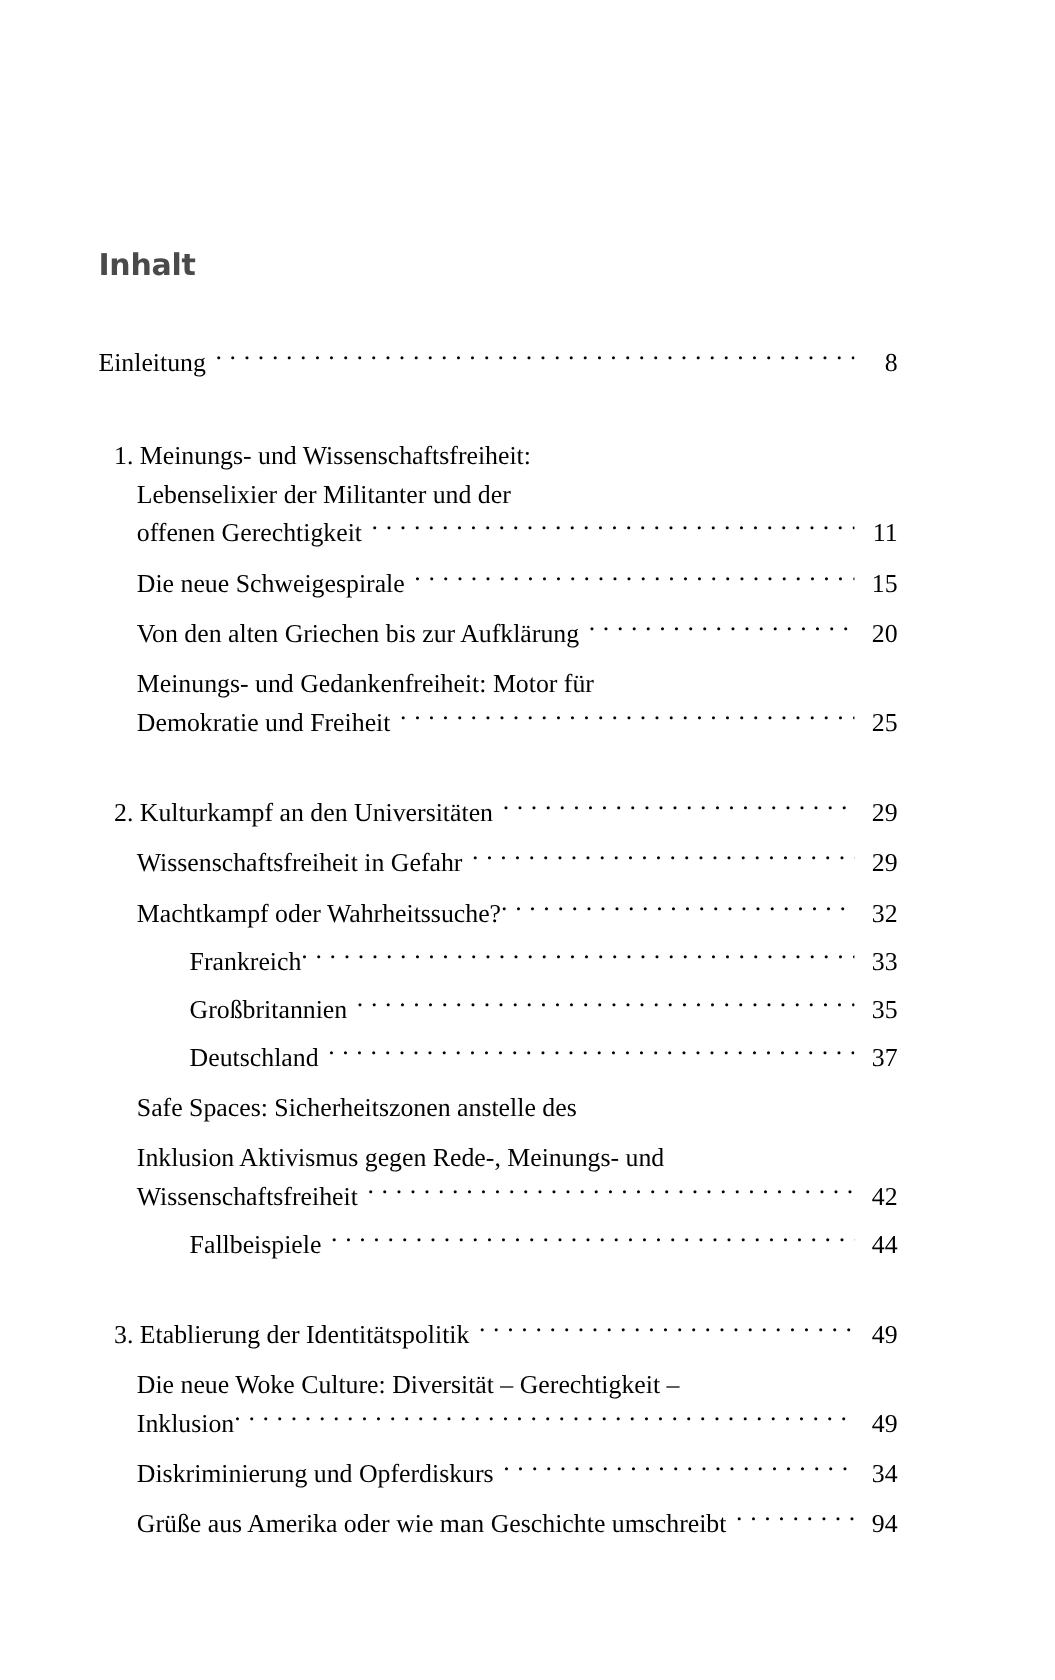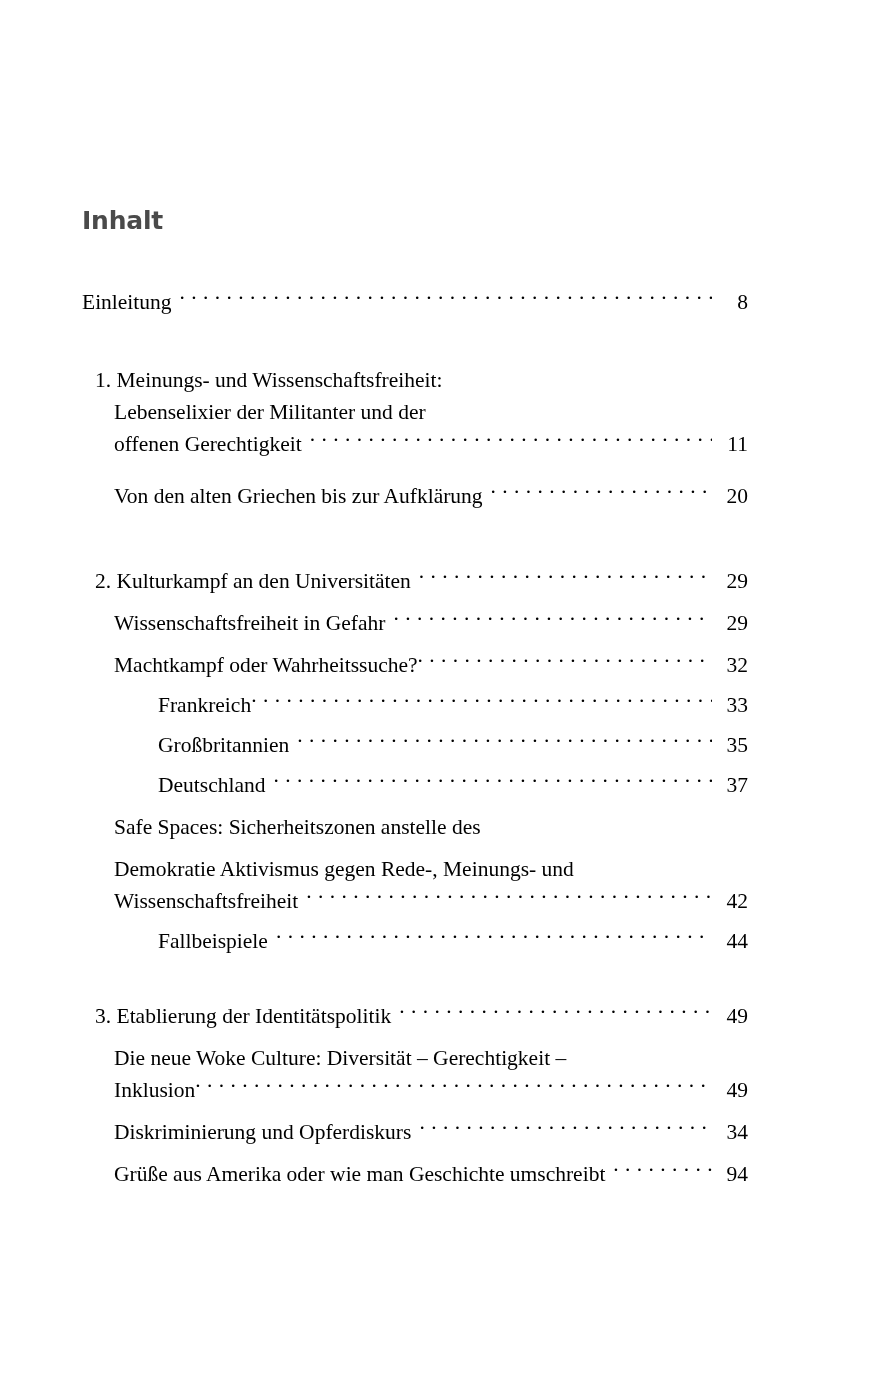--- a/index.html
+++ b/index.html
@@ -138,29 +138,48 @@
           <span class="leader"></span>
           <span class="pageno"></span>
         </div>
         <div class="line cont-indent">
           <span class="txt">offenen Gerechtigkeit</span>
           <span class="leader"></span>
           <span class="pageno">11</span>
         </div>
       </div>
       <div class="gap-item"></div>
+      <div class="entry lvl-sub">
+        <div class="line">
+          <span class="txt">Die neue Schweigespirale</span>
+          <span class="leader"></span>
+          <span class="pageno">15</span>
+        </div>
+      </div>
       <div class="gap-item"></div>
       <div class="entry lvl-sub">
         <div class="line">
           <span class="txt">Von den alten Griechen bis zur Aufklärung</span>
           <span class="leader"></span>
           <span class="pageno">20</span>
         </div>
       </div>
       <div class="gap-item"></div>
+      <div class="entry lvl-sub">
+        <div class="line cont">
+          <span class="txt">Meinungs- und Gedankenfreiheit: Motor für</span>
+          <span class="leader"></span>
+          <span class="pageno"></span>
+        </div>
+        <div class="line">
+          <span class="txt">Demokratie und Freiheit</span>
+          <span class="leader"></span>
+          <span class="pageno">25</span>
+        </div>
+      </div>
       <div class="gap-chap"></div>
       <div class="entry lvl-chap">
         <div class="line">
           <span class="txt">2. Kulturkampf an den Universitäten</span>
           <span class="leader"></span>
           <span class="pageno">29</span>
         </div>
       </div>
       <div class="gap-item"></div>
       <div class="entry lvl-sub">
@@ -206,21 +225,21 @@
       <div class="entry lvl-sub">
         <div class="line cont">
           <span class="txt">Safe Spaces: Sicherheitszonen anstelle des</span>
           <span class="leader"></span>
           <span class="pageno"></span>
         </div>
       </div>
       <div class="gap-item"></div>
       <div class="entry lvl-sub">
         <div class="line cont">
-          <span class="txt">Demokratie Aktivismus gegen Rede-, Meinungs- und</span>
+          <span class="txt">Inklusion Aktivismus gegen Rede-, Meinungs- und</span>
           <span class="leader"></span>
           <span class="pageno"></span>
         </div>
         <div class="line">
           <span class="txt">Wissenschaftsfreiheit</span>
           <span class="leader"></span>
           <span class="pageno">42</span>
         </div>
       </div>
       <div class="gap-sub"></div>

